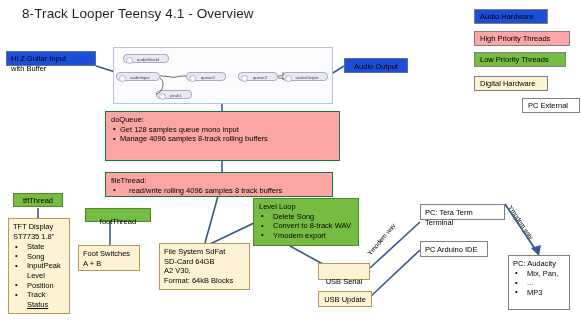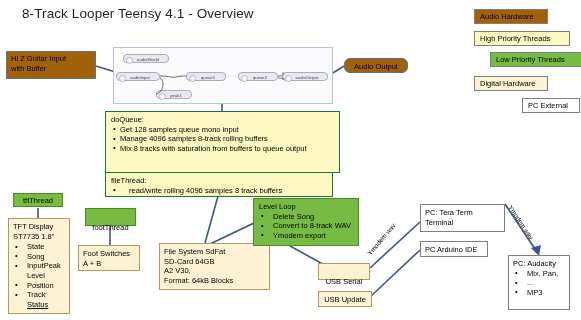--- a/index.html
+++ b/index.html
@@ -16,22 +16,22 @@
   
   .box{
     position:absolute;
     box-sizing:border-box;
     border:1px solid #7f7f7f;
     font-size:7.5px;
     line-height:1.28;
     color:#000;
     padding:2px 4px;
   }
-  .box-audio{background:#a16207;border:1px solid #5b7296;}
-  .box-hi{background:#fef9c3;border:1px solid #127a33;color:#000;}
+  .box-audio{background:#1d4ed8;border:1px solid #5b7296;}
+  .box-hi{background:#fca5a5;border:1px solid #127a33;color:#000;}
   .box-lo{background:#76bc43;border:1px solid #4b8a27;color:#000;}
   .box-dig{background:#fdf2d4;border:1px solid #b59a55;}
   .box-pc{background:#ffffff;border:1px solid #7f7f7f;}
 
   .title{
     position:absolute;left:22px;top:6px;
     font-size:13.5px;color:#231f20;
     letter-spacing:0.1px;
     white-space:nowrap;
   }
@@ -122,50 +122,49 @@
 
       <line x1="370" y1="297" x2="420" y2="250"></line>
     </g>
 
     <g>
       <line x1="505" y1="204" x2="537" y2="252" stroke="#36588f" stroke-width="1.8"></line>
       <polygon points="539,256 531,248 541,245" fill="#36588f"></polygon>
     </g>
   </svg>
 
-  <div class="box box-audio" style="left:6px;top:51px;width:90px;height:28px;">
+  <div class="box box-audio" style="left:6px;top:51px;width:90px;height:15px;">
     <span>Hi Z Guitar Input</span><br>
     <span>with Buffer</span>
   </div>
 
   <div class="audio-panel">
     <div class="anode" style="left:9px;top:6px;width:46px;">audioShield</div>
     <div class="anode" style="left:2px;top:24px;width:44px;">audioInput</div>
     <div class="anode" style="left:72px;top:24px;width:40px;">queue1</div>
     <div class="anode" style="left:42px;top:42px;width:36px;">peak1</div>
     <div class="anode" style="left:124px;top:24px;width:40px;">queue2</div>
     <div class="anode" style="left:168px;top:24px;width:46px;">audioOutput</div>
     <svg style="position:absolute;left:0;top:0;width:218px;height:55px;">
       <path d="M46,28 C56,28 58,30 62,29 C66,28 68,28 72,28" stroke="#6b6b5a" stroke-width="1" fill="none"></path>
       <path d="M46,30 C50,32 50,40 46,44 C44,46 42,46 42,46" stroke="#6b6b5a" stroke-width="1" fill="none"></path>
       <path d="M164,28 C170,28 172,25 168,25" stroke="#6b6b5a" stroke-width="1" fill="none"></path>
       <path d="M164,30 C170,30 172,31 168,31" stroke="#6b6b5a" stroke-width="1" fill="none"></path>
     </svg>
   </div>
 
-  <div class="box box-audio" style="left:344px;top:58px;width:64px;height:15px;padding-top:3px;text-align:center;border-radius:6px;">
+  <div class="box box-audio" style="left:344px;top:58px;width:64px;height:15px;padding-top:3px;text-align:center;">
     <span>Audio Output</span>
   </div>
 
-  <div class="box box-hi" style="left:105px;top:111px;width:235px;height:62px;padding:3px 5px;">
+  <div class="box box-hi" style="left:105px;top:111px;width:235px;height:50px;padding:3px 5px;">
     <span class="hdr">doQueue:</span>
     <ul class="bl">
       <li>Get 128 samples queue mono input</li>
       <li>Manage 4096 samples 8-track rolling buffers</li>
-      <li>Mix 8 tracks with saturation from buffers to queue output</li>
     </ul>
   </div>
 
   <div class="box box-hi" style="left:105px;top:172px;width:228px;height:25px;padding:3px 5px;">
     <span class="hdr">fileThread:</span>
     <ul class="bl">
       <li style="padding-left:18px;">read/write rolling 4096 samples 8 track buffers</li>
     </ul>
   </div>
 
@@ -180,30 +179,30 @@
       <li style="padding-left:14px;">State</li>
       <li style="padding-left:14px;">Song</li>
       <li style="padding-left:14px;">InputPeak</li>
       <li class="plain" style="padding-left:14px;">Level</li>
       <li style="padding-left:14px;">Position</li>
       <li style="padding-left:14px;">Track</li>
       <li class="plain" style="padding-left:14px;text-decoration:underline;">Status</li>
     </ul>
   </div>
 
-  <div class="box box-lo" style="left:85px;top:208px;width:51px;height:14px;padding-top:14px;text-align:center;">
+  <div class="box box-lo" style="left:85px;top:208px;width:66px;height:14px;padding-top:8px;text-align:center;">
     <span>footThread</span>
   </div>
 
   <div class="box box-dig" style="left:78px;top:245px;width:62px;height:26px;padding:3px 4px;">
     <span>Foot Switches</span><br>
     <span>A + B</span>
   </div>
 
-  <div class="box box-dig" style="left:159px;top:243px;width:111px;height:47px;padding:3px 4px;">
+  <div class="box box-dig" style="left:159px;top:243px;width:91px;height:47px;padding:3px 4px;">
     <span>File System SdFat</span><br>
     <span>SD-Card 64GB</span><br>
     <span>A2 V30,</span><br>
     <span>Format: 64kB Blocks</span>
   </div>
 
   <div class="box box-lo" style="left:253px;top:198px;width:106px;height:48px;padding:3px 5px;">
     <span class="hdr">Level Loop</span>
     <ul class="bl">
       <li style="padding-left:14px;">Delete Song</li>
@@ -212,37 +211,37 @@
     </ul>
   </div>
 
   <div class="box box-dig" style="left:318px;top:263px;width:52px;height:16px;padding-top:13px;text-align:center;">
     <span>USB Serial</span>
   </div>
   <div class="box box-dig" style="left:318px;top:291px;width:54px;height:16px;padding-top:3px;text-align:center;">
     <span>USB Update</span>
   </div>
 
-  <div class="box box-pc" style="left:420px;top:204px;width:85px;height:28px;padding-top:3px;">
+  <div class="box box-pc" style="left:420px;top:204px;width:85px;height:16px;padding-top:3px;">
     <span>PC: Tera Term Terminal</span>
   </div>
   <div class="box box-pc" style="left:420px;top:241px;width:68px;height:16px;padding-top:3px;">
     <span>PC Arduino IDE</span>
   </div>
   <div class="box box-pc" style="left:508px;top:255px;width:62px;height:55px;padding:3px 4px;">
     <span class="hdr">PC: Audacity</span>
     <ul class="bl">
       <li style="padding-left:14px;">Mix, Pan,</li>
       <li style="padding-left:14px;">...</li>
       <li style="padding-left:14px;">MP3</li>
     </ul>
   </div>
 
   <div class="rotlabel" style="left:366px;top:252px;transform:rotate(-50deg);">Ymodem wav</div>
   <div class="rotlabel" style="left:513px;top:204px;transform:rotate(56deg);">Ymodem wav</div>
 
   <div class="legend-item box-audio" style="top:9px;width:74px;"><span>Audio Hardware</span></div>
   <div class="legend-item box-hi" style="top:31px;width:96px;"><span>High Priority Threads</span></div>
-  <div class="legend-item box-lo" style="top:52px;width:92px;margin-left:16px;"><span>Low Priority Threads</span></div>
+  <div class="legend-item box-lo" style="top:52px;width:92px;"><span>Low Priority Threads</span></div>
   <div class="legend-item box-dig" style="top:76px;width:74px;"><span>Digital Hardware</span></div>
   <div class="legend-item box-pc" style="top:98px;width:58px;margin-left:48px;"><span>PC External</span></div>
 
 </div>
 
 </body></html>

